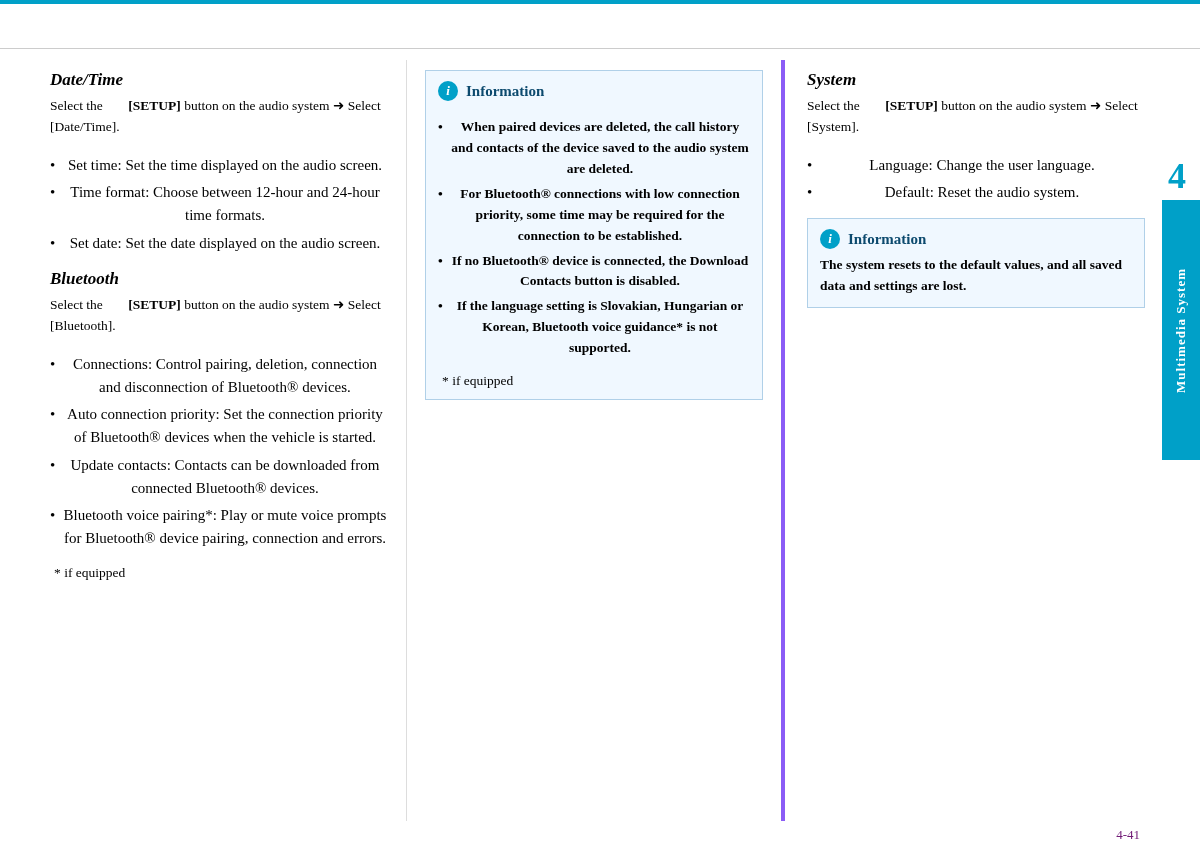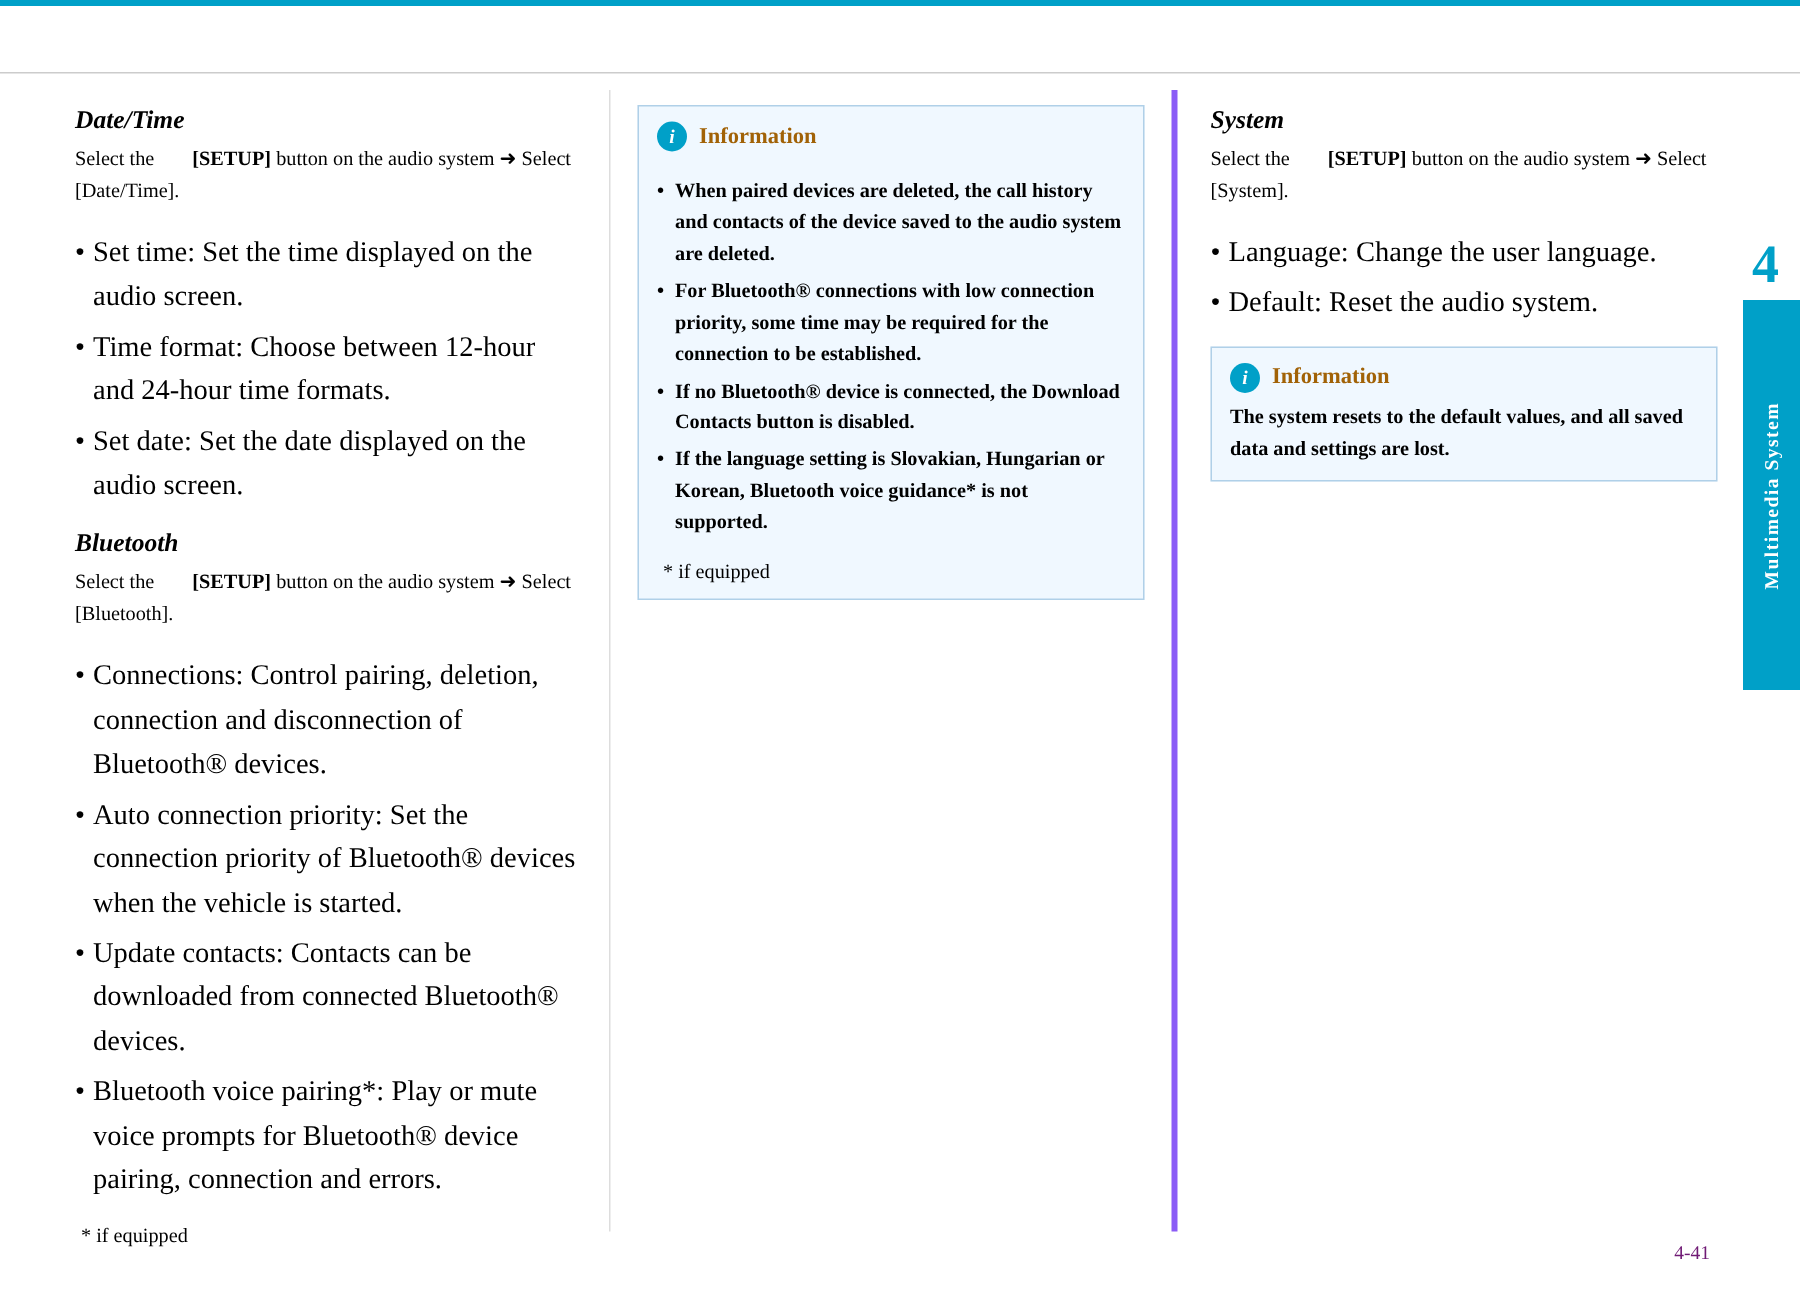--- a/index.html
+++ b/index.html
@@ -114,24 +114,25 @@
 
     .bold-word {
       font-weight: bold;
       margin-left: 22px;
     }
 
     .bullet-list {
       list-style: none;
       padding: 0;
       margin: 16px 0 14px 0;
+      text-align: center;
     }
 
     .bullet-list li {
-      font-size: 19px;
+      font-size: 15px;
       line-height: 1.55;
       padding-left: 12px;
       position: relative;
       margin-bottom: 4px;
     }
 
     .bullet-list li::before {
       content: "•";
       position: absolute;
       left: 0;
@@ -163,21 +164,21 @@
       font-weight: bold;
       font-size: 13px;
       margin-right: 8px;
       font-style: italic;
       flex-shrink: 0;
     }
 
     .info-box-title {
       font-size: 15px;
       font-weight: bold;
-      color: #a16207;
+      color: #0c4a6e;
     }
 
     .info-box .bullet-list li {
       font-weight: bold;
       font-size: 13.5px;
     }
 
     .if-equipped {
       font-size: 13.5px;
       margin-top: 4px;

